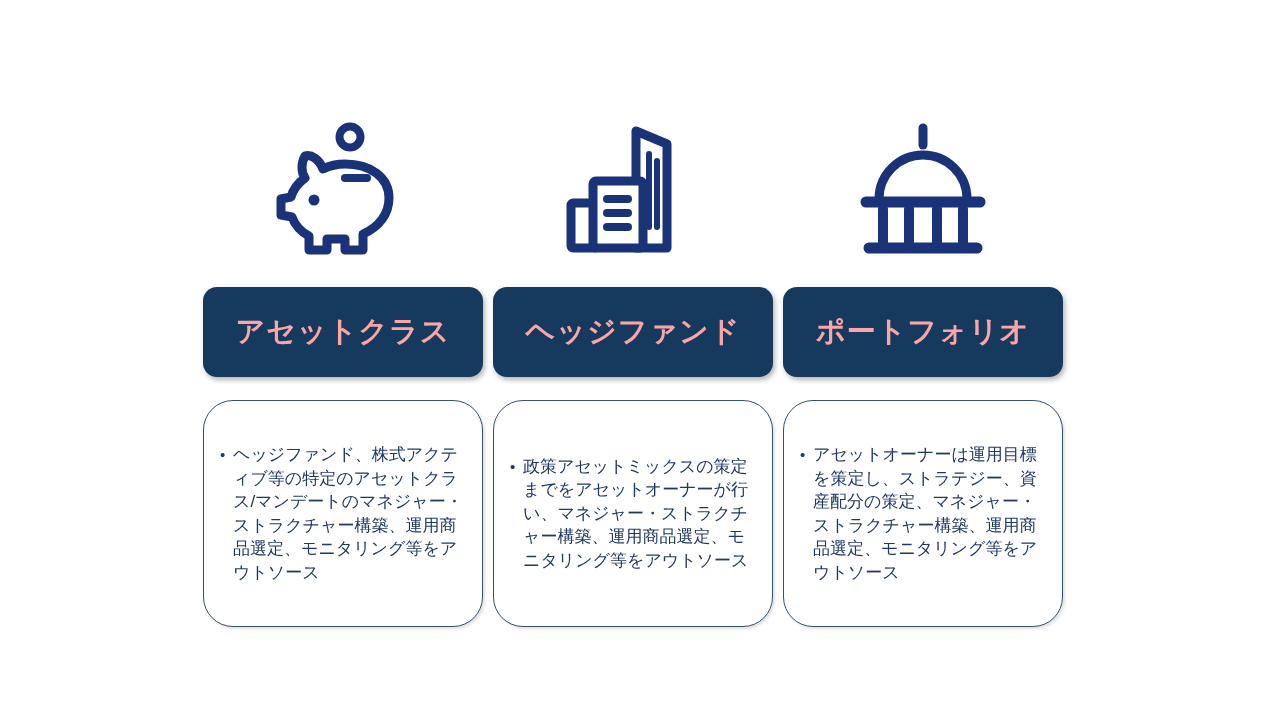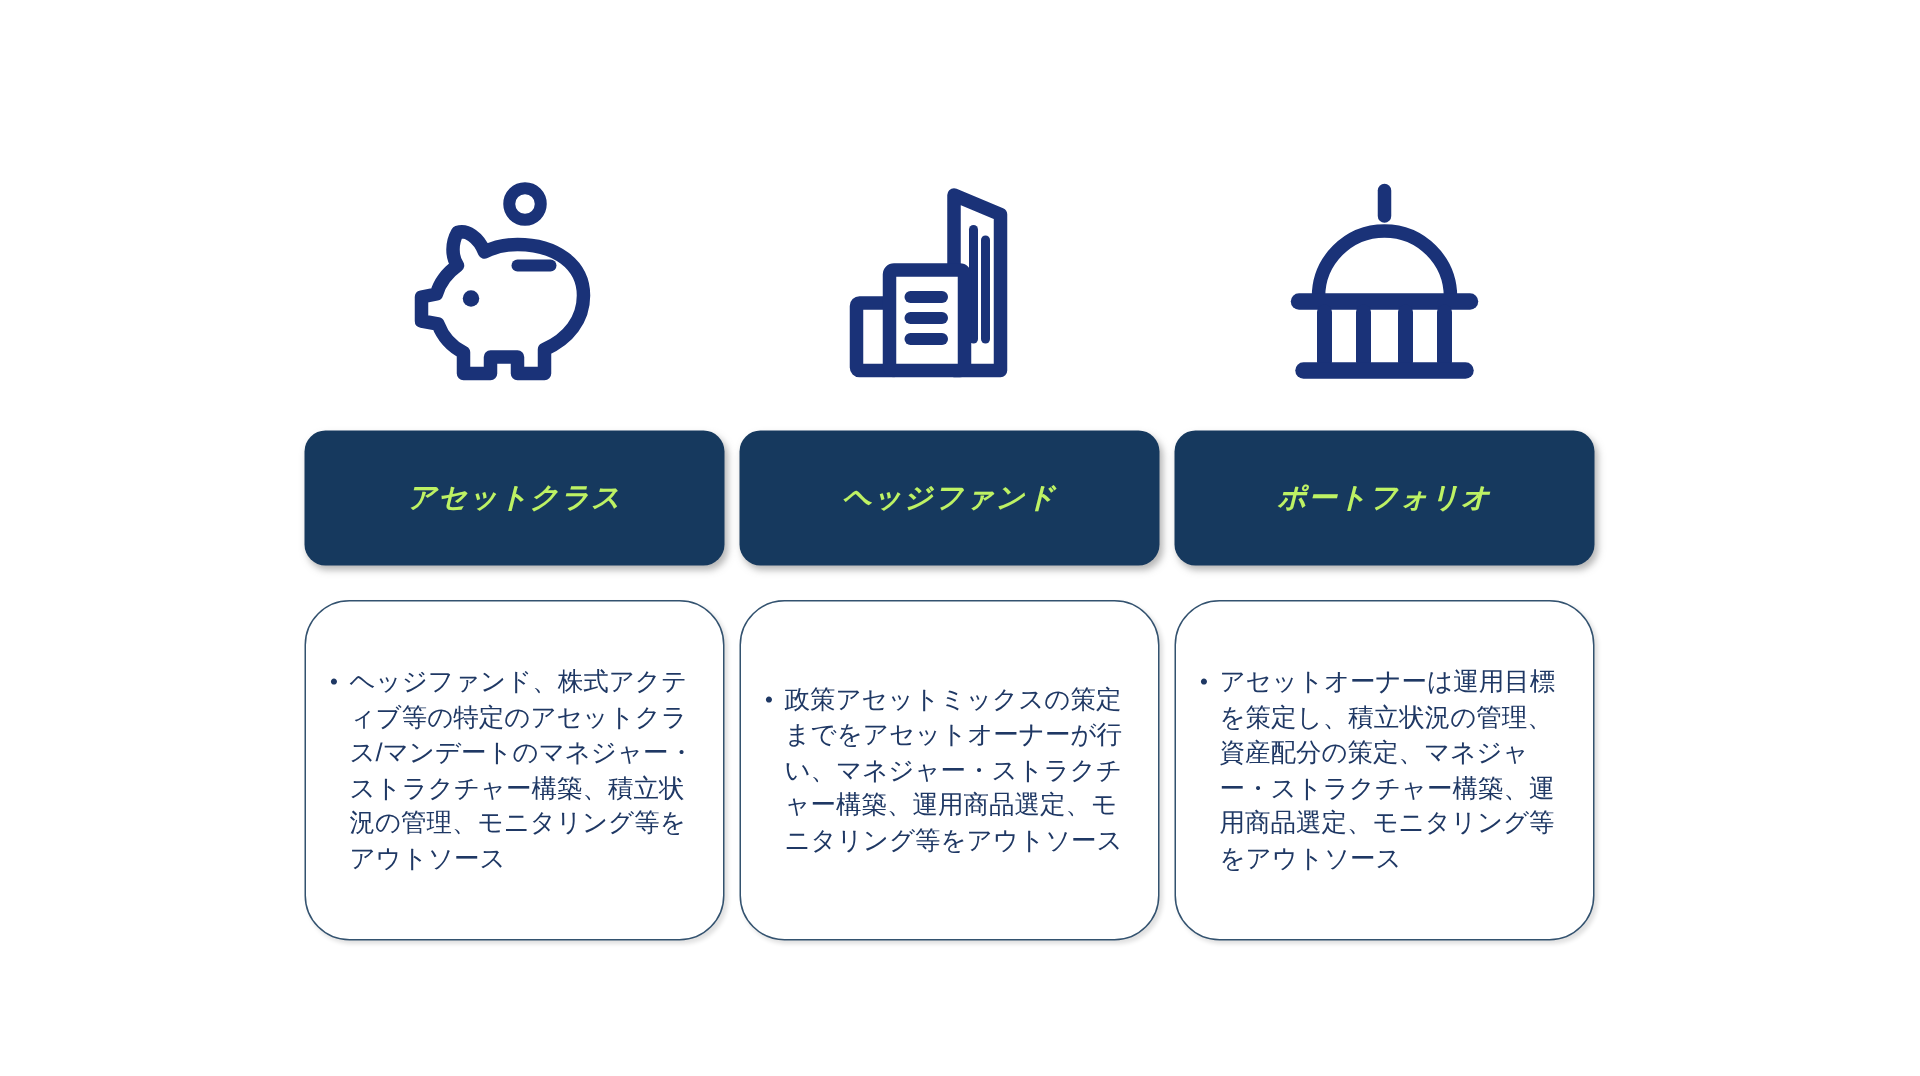--- a/index.html
+++ b/index.html
@@ -41,25 +41,24 @@
   .band {
     height: 90px;
     background: #16395E;
     border-radius: 14px;
     box-shadow: 2px 3px 5px rgba(110,110,110,0.5);
     display: flex;
     align-items: center;
     justify-content: center;
   }
   .band-label {
-    color: #bef264;
-    font-size: 19px;
+    color: #fca5a5;
+    font-size: 29px;
     font-weight: bold;
     letter-spacing: 1px;
-    font-style: italic;
   }
   .card {
     margin-top: 23px;
     height: 227px;
     box-sizing: border-box;
     border: 1.5px solid #33526F;
     border-radius: 30px;
     background: #ffffff;
     box-shadow: 2px 2px 3px rgba(0,0,0,0.12);
     display: flex;
@@ -101,21 +100,21 @@
             <circle cx="41" cy="79" r="5.5" fill="currentColor" stroke="none"></circle>
           </svg>
         </span>
       </div>
       <div class="band">
         <span class="band-label">アセットクラス</span>
       </div>
       <div class="card">
         <div class="bullet-item">
           <span class="bullet-marker">•</span>
-          <span class="bullet-text">ヘッジファンド、株式アクティブ等の特定のアセットクラス/マンデートのマネジャー・ストラクチャー構築、積立状況の管理、モニタリング等をアウトソース</span>
+          <span class="bullet-text">ヘッジファンド、株式アクティブ等の特定のアセットクラス/マンデートのマネジャー・ストラクチャー構築、運用商品選定、モニタリング等をアウトソース</span>
         </div>
       </div>
     </div>
 
     <div class="column">
       <div class="icon-area">
         <span class="icon">
           <svg width="140" height="140" viewBox="0 0 140 140" fill="none" stroke="currentColor" stroke-width="9" stroke-linejoin="round" stroke-linecap="round">
             <path d="M 73 10 L 104 23 L 104 127 L 73 127 Z" fill="#ffffff"></path>
             <line x1="86" y1="33" x2="86" y2="106" stroke-width="6"></line>
@@ -153,19 +152,19 @@
             <line x1="16" y1="127" x2="124" y2="127" stroke-width="11"></line>
           </svg>
         </span>
       </div>
       <div class="band">
         <span class="band-label">ポートフォリオ</span>
       </div>
       <div class="card">
         <div class="bullet-item">
           <span class="bullet-marker">•</span>
-          <span class="bullet-text">アセットオーナーは運用目標を策定し、積立状況の管理、資産配分の策定、マネジャー・ストラクチャー構築、運用商品選定、モニタリング等をアウトソース</span>
+          <span class="bullet-text">アセットオーナーは運用目標を策定し、ストラテジー、資産配分の策定、マネジャー・ストラクチャー構築、運用商品選定、モニタリング等をアウトソース</span>
         </div>
       </div>
     </div>
 
   </div>
 </div>
 
 </body></html>

